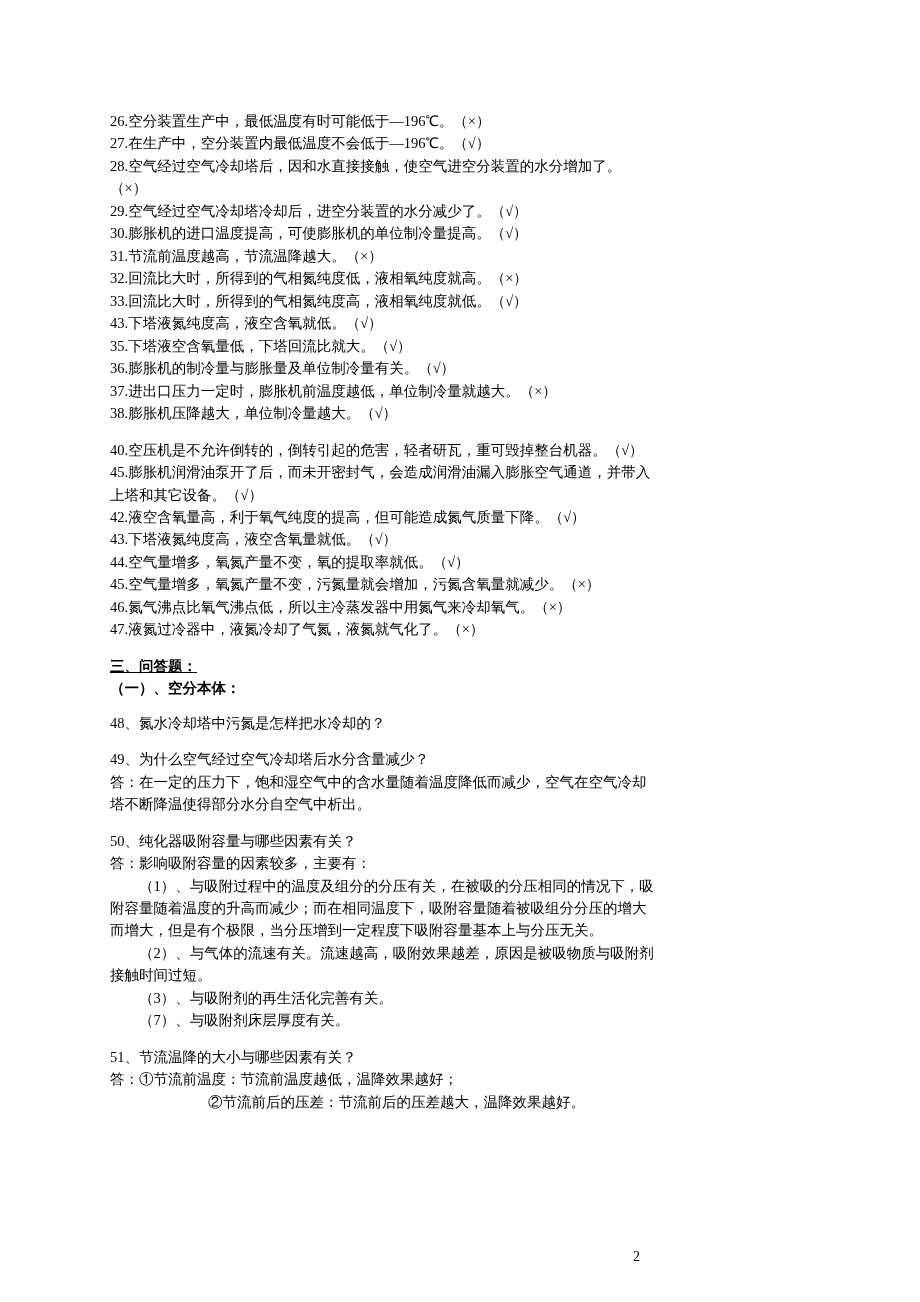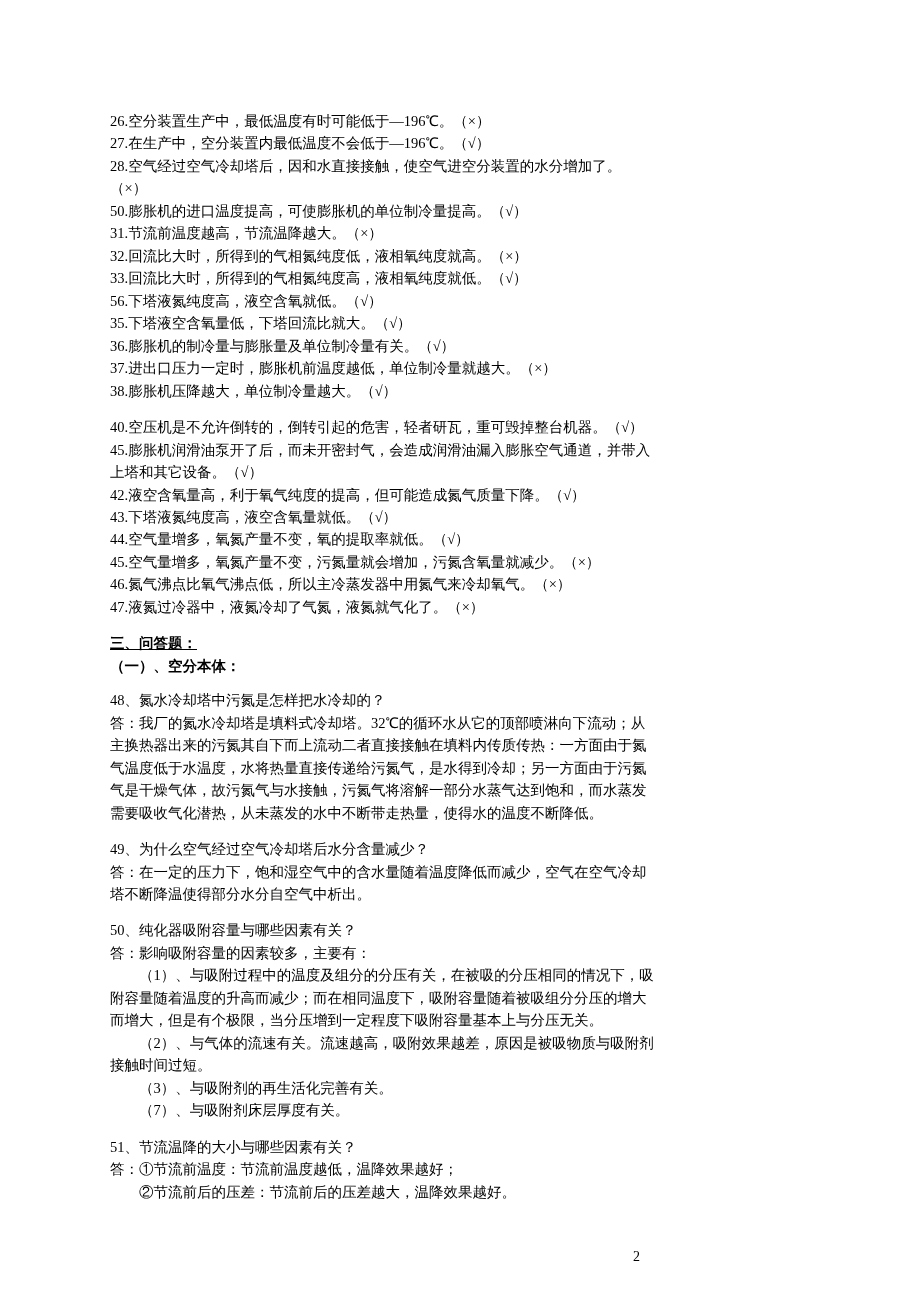--- a/index.html
+++ b/index.html
@@ -38,42 +38,44 @@
     margin-top: 0;
   }
   .qa-block {
     margin-bottom: 14px;
   }
   .indent {
     text-indent: 2em;
   }
   .indent2 {
     padding-left: 2em;
+    text-align: center;
   }
   .page-number {
     position: absolute;
     bottom: 34px;
     right: 100px;
     font-size: 14px;
   }
 </style>
 </head>
 <body>
 
 <div class="page">
 
   <div>
     <div class="tf-item">26.空分装置生产中，最低温度有时可能低于—196℃。（×）</div>
     <div class="tf-item">27.在生产中，空分装置内最低温度不会低于—196℃。（√）</div>
     <div class="tf-item">28.空气经过空气冷却塔后，因和水直接接触，使空气进空分装置的水分增加了。（×）</div>
-    <div class="tf-item">50.膨胀机的进口温度提高，可使膨胀机的单位制冷量提高。（√）</div>
+    <div class="tf-item">29.空气经过空气冷却塔冷却后，进空分装置的水分减少了。（√）</div>
+    <div class="tf-item">30.膨胀机的进口温度提高，可使膨胀机的单位制冷量提高。（√）</div>
     <div class="tf-item">31.节流前温度越高，节流温降越大。（×）</div>
     <div class="tf-item">32.回流比大时，所得到的气相氮纯度低，液相氧纯度就高。（×）</div>
     <div class="tf-item">33.回流比大时，所得到的气相氮纯度高，液相氧纯度就低。（√）</div>
-    <div class="tf-item">56.下塔液氮纯度高，液空含氧就低。（√）</div>
+    <div class="tf-item">43.下塔液氮纯度高，液空含氧就低。（√）</div>
     <div class="tf-item">35.下塔液空含氧量低，下塔回流比就大。（√）</div>
     <div class="tf-item">36.膨胀机的制冷量与膨胀量及单位制冷量有关。（√）</div>
     <div class="tf-item">37.进出口压力一定时，膨胀机前温度越低，单位制冷量就越大。（×）</div>
     <div class="tf-item">38.膨胀机压降越大，单位制冷量越大。（√）</div>
   </div>
 
   <div class="section-gap"></div>
 
   <div>
     <div class="tf-item">40.空压机是不允许倒转的，倒转引起的危害，轻者研瓦，重可毁掉整台机器。（√）</div>
@@ -86,21 +88,20 @@
     <div class="tf-item">47.液氮过冷器中，液氮冷却了气氮，液氮就气化了。（×）</div>
   </div>
 
   <div class="section-gap"></div>
 
   <div class="section-title">三、问答题：</div>
   <div class="subsection-title">（一）、空分本体：</div>
 
   <div class="qa-block">
     <div class="qa-question">48、氮水冷却塔中污氮是怎样把水冷却的？</div>
-    <div class="qa-answer">答：我厂的氮水冷却塔是填料式冷却塔。32℃的循环水从它的顶部喷淋向下流动；从主换热器出来的污氮其自下而上流动二者直接接触在填料内传质传热：一方面由于氮气温度低于水温度，水将热量直接传递给污氮气，是水得到冷却；另一方面由于污氮气是干燥气体，故污氮气与水接触，污氮气将溶解一部分水蒸气达到饱和，而水蒸发需要吸收气化潜热，从未蒸发的水中不断带走热量，使得水的温度不断降低。</div>
   </div>
 
   <div class="qa-block">
     <div class="qa-question">49、为什么空气经过空气冷却塔后水分含量减少？</div>
     <div class="qa-answer">答：在一定的压力下，饱和湿空气中的含水量随着温度降低而减少，空气在空气冷却塔不断降温使得部分水分自空气中析出。</div>
   </div>
 
   <div class="qa-block">
     <div class="qa-question">50、纯化器吸附容量与哪些因素有关？</div>
     <div class="qa-answer">答：影响吸附容量的因素较多，主要有：</div>

